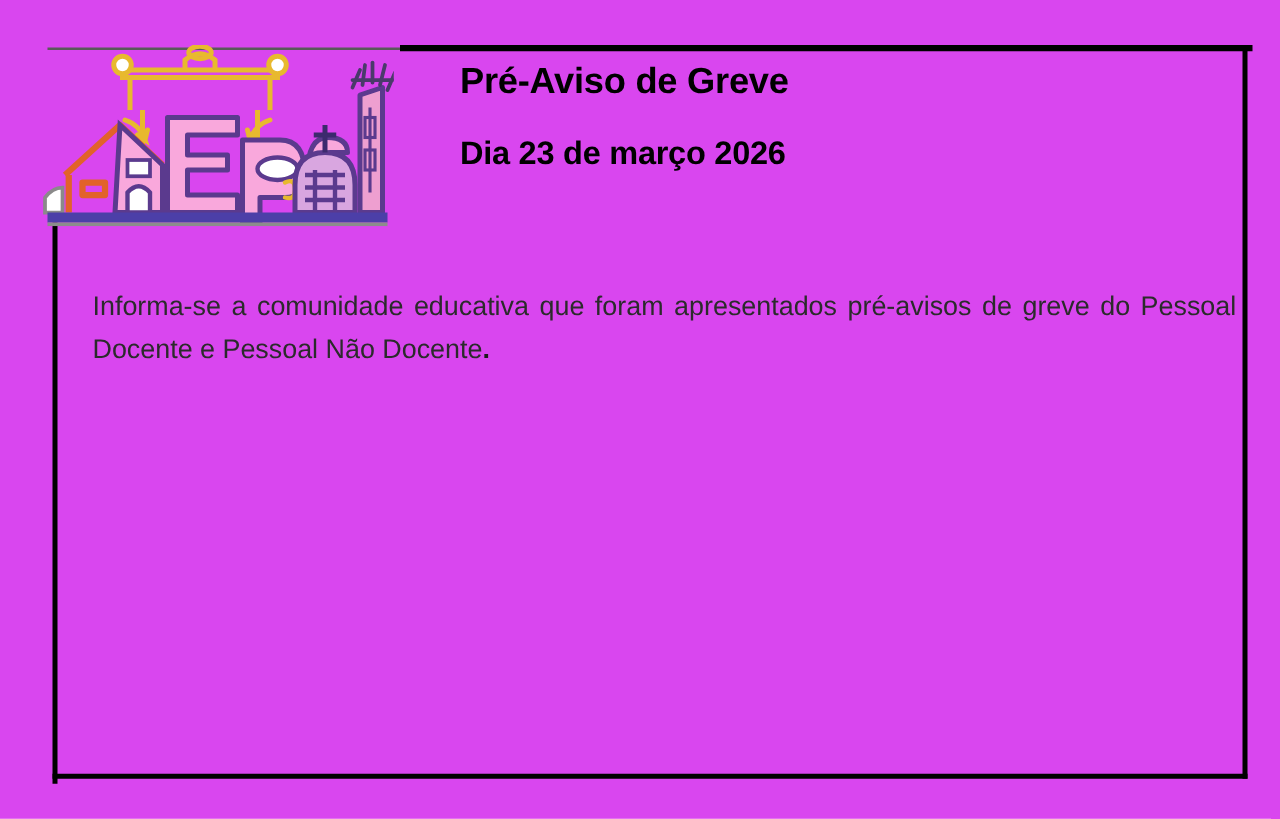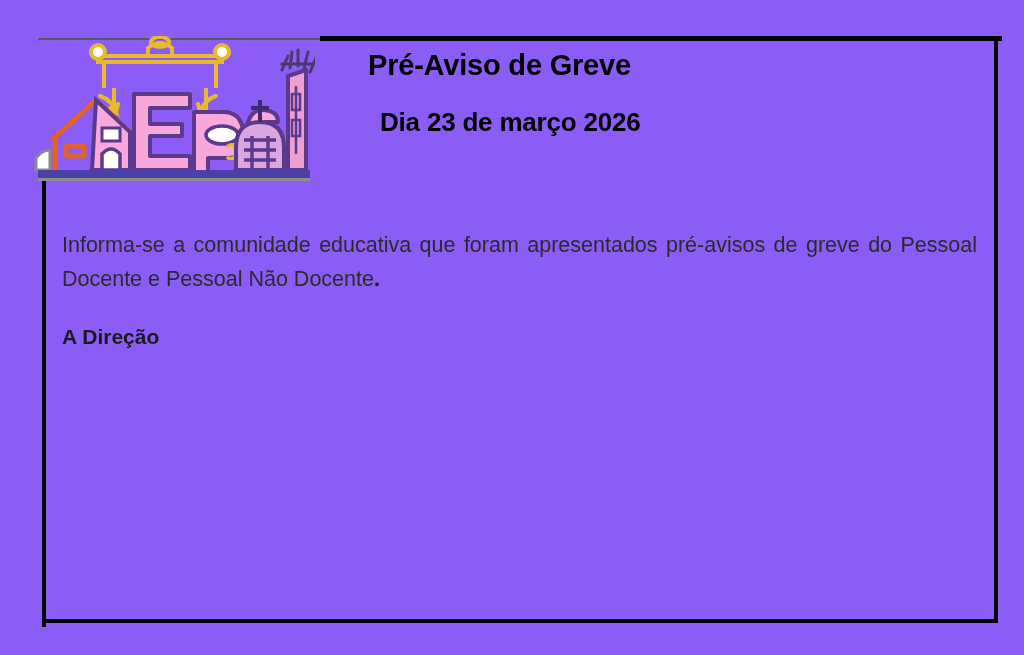--- a/index.html
+++ b/index.html
@@ -11,21 +11,21 @@
     width: 1024px;
     height: 655px;
     font-family: "Liberation Sans", sans-serif;
     overflow: hidden;
   }
 
   .page {
     position: relative;
     width: 1024px;
     height: 655px;
-    background: #8b5cf6;
+    background: #d946ef;
   }
 
   
   .frame {
     position: absolute;
     left: 42px;
     top: 38px;
     width: 956px;
     height: 585px;
     box-sizing: border-box;
@@ -82,28 +82,28 @@
     color: #000000;
     letter-spacing: -0.2px;
     margin: 0 0 26px 0;
     line-height: 1.1;
   }
   .title-sub {
     font-size: 26px;
     font-weight: bold;
     color: #000000;
     letter-spacing: -0.2px;
-    margin: 12px;
+    margin: 0;
     line-height: 1.1;
   }
 
   
   .body-text {
     position: absolute;
-    left: 62px;
+    left: 74px;
     top: 228px;
     width: 915px;
   }
   .para {
     font-size: 21.5px;
     line-height: 34px;
     color: #2b2b2b;
     text-align: justify;
     margin: 0 0 26px 0;
     hyphens: none;
@@ -205,16 +205,15 @@
     </svg>
   </div>
 
   <div class="header">
     <h1 class="title-main">Pré-Aviso de Greve</h1>
     <h2 class="title-sub">Dia 23 de março 2026</h2>
   </div>
 
   <div class="body-text">
     <p class="para"><span>Informa-se a comunidade educativa que foram apresentados pré-avisos de greve do Pessoal Docente e Pessoal Não Docente</span><span class="bold-end">.</span></p>
-    <p class="signature">A Direção</p>
   </div>
 
 </div>
 
 </body></html>

